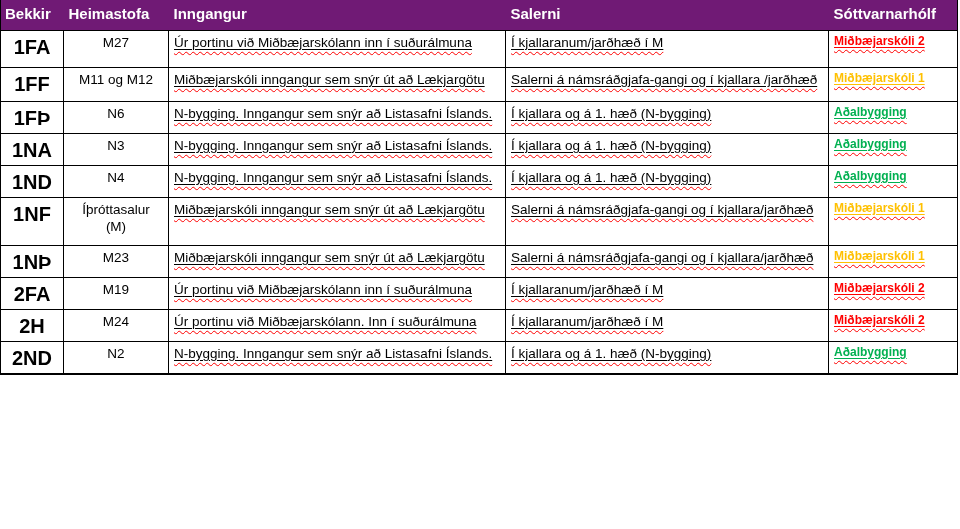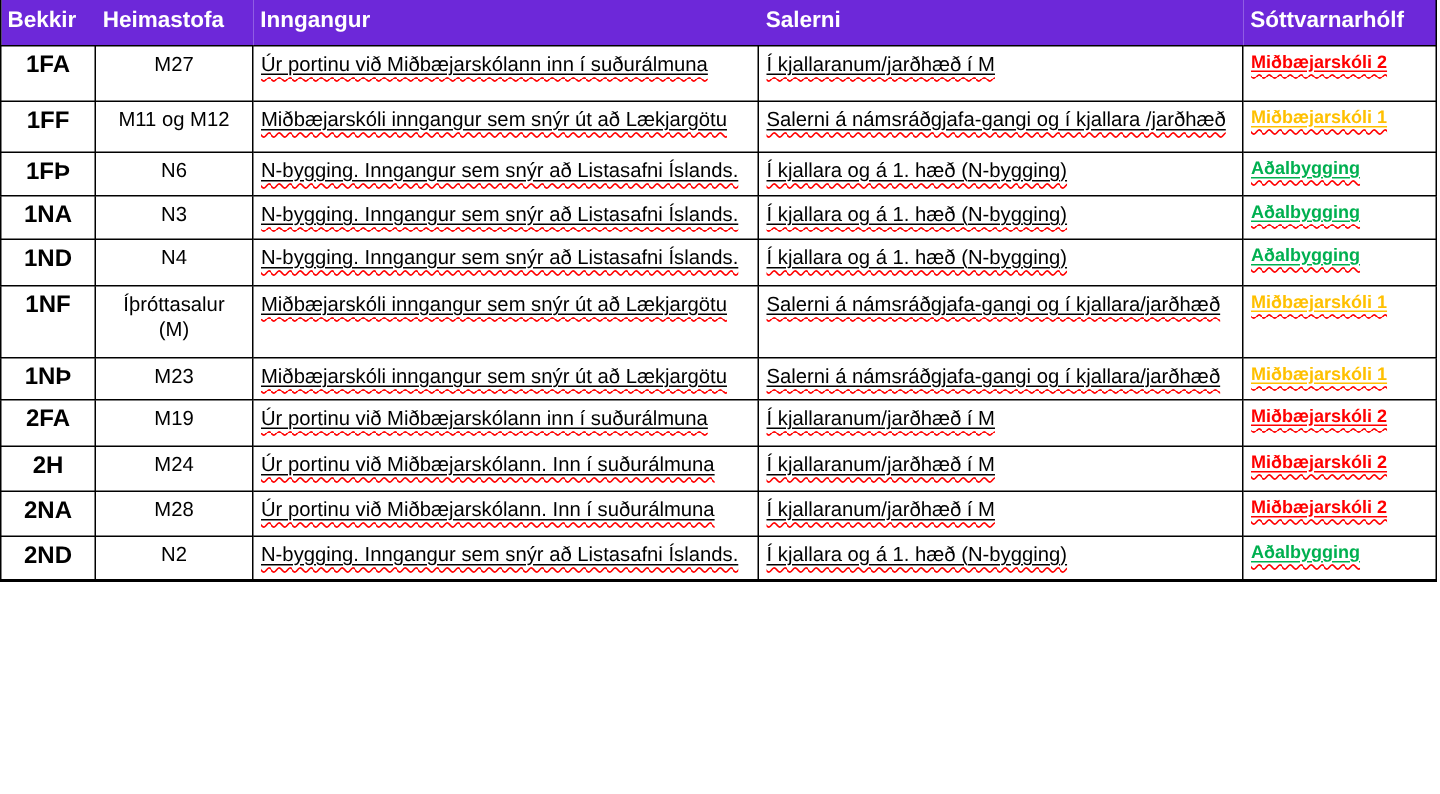--- a/index.html
+++ b/index.html
@@ -18,21 +18,21 @@
   }
   table.grid {
     border-collapse: collapse;
     table-layout: fixed;
     width: 957px;
     border-left: 1px solid #000;
     border-right: 1px solid #000;
     border-bottom: 2.5px solid #000;
   }
   thead th {
-    background: #6d28d9;
+    background: #701a75;
     color: #ffffff;
     font-weight: bold;
     font-size: 15px;
     text-align: left;
     vertical-align: top;
     height: 30px;
     box-sizing: border-box;
     padding: 5px 5px 0 5px;
     border: 0;
   }
@@ -43,21 +43,21 @@
     box-sizing: border-box;
     padding: 3px 5px 2px 5px;
     font-size: 13.5px;
     line-height: 1.3;
     color: #000;
     overflow: hidden;
   }
   td.c-bekkir {
     text-align: center;
     font-weight: bold;
-    font-size: 16px;
+    font-size: 20px;
   }
   td.c-heima {
     text-align: center;
     white-space: pre-line;
   }
   td.c-inng, td.c-sal {
     white-space: pre-line;
   }
   td.c-holf {
     font-weight: bold;
@@ -181,27 +181,20 @@
       </tr>
 
       <tr class="r10">
         <td class="c-bekkir">2H</td>
         <td class="c-heima">M24</td>
         <td class="c-inng"><span class="ul"><span class="sq">Úr portinu við Miðbæjarskólann. Inn í suðurálmuna</span></span></td>
         <td class="c-sal"><span class="ul"><span class="sq">Í kjallaranum/jarðhæð í M</span></span></td>
         <td class="c-holf"><span class="ul" style="color: rgb(255, 0, 0);"><span class="sq">Miðbæjarskóli 2</span></span></td>
       </tr>
 
-      <tr class="r11">
-        <td class="c-bekkir">2NA</td>
-        <td class="c-heima">M28</td>
-        <td class="c-inng"><span class="ul"><span class="sq">Úr portinu við Miðbæjarskólann. Inn í suðurálmuna</span></span></td>
-        <td class="c-sal"><span class="ul"><span class="sq">Í kjallaranum/jarðhæð í M</span></span></td>
-        <td class="c-holf"><span class="ul" style="color: rgb(255, 0, 0);"><span class="sq">Miðbæjarskóli 2</span></span></td>
-      </tr>
 
       <tr class="r12">
         <td class="c-bekkir">2ND</td>
         <td class="c-heima">N2</td>
         <td class="c-inng"><span class="ul"><span class="sq">N-bygging. Inngangur sem snýr að Listasafni Íslands.</span></span></td>
         <td class="c-sal"><span class="ul"><span class="sq">Í kjallara og á 1. hæð (N-bygging)</span></span></td>
         <td class="c-holf"><span class="ul" style="color: rgb(0, 176, 80);"><span class="sq">Aðalbygging</span></span></td>
       </tr>
 
 

